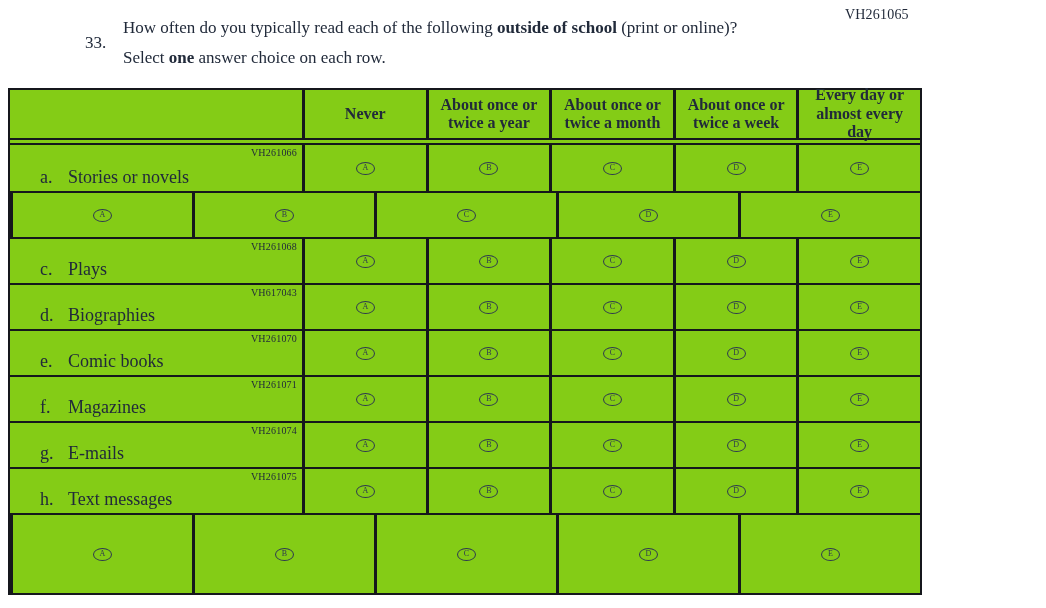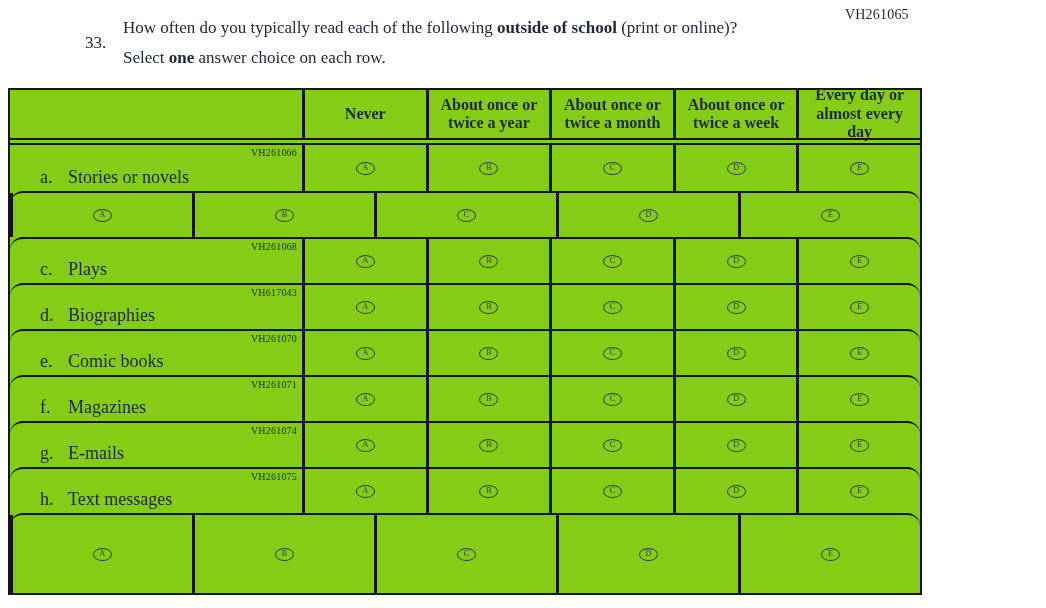--- a/index.html
+++ b/index.html
@@ -68,21 +68,20 @@
     font-weight: bold;
     font-size: 16px;
     line-height: 1.15;
     padding: 0 4px;
   }
   .trow {
     display: flex;
     height: 46px;
     border-top: 2px solid #15171c;
     box-sizing: border-box;
-    border-radius: 13px;
   }
   .trow.first { border-top: none; }
   .trow.last { height: 80px; }
   .cell-label {
     width: 292px;
     flex: 0 0 292px;
     position: relative;
   }
   .cell-opt {
     flex: 1 1 0;

